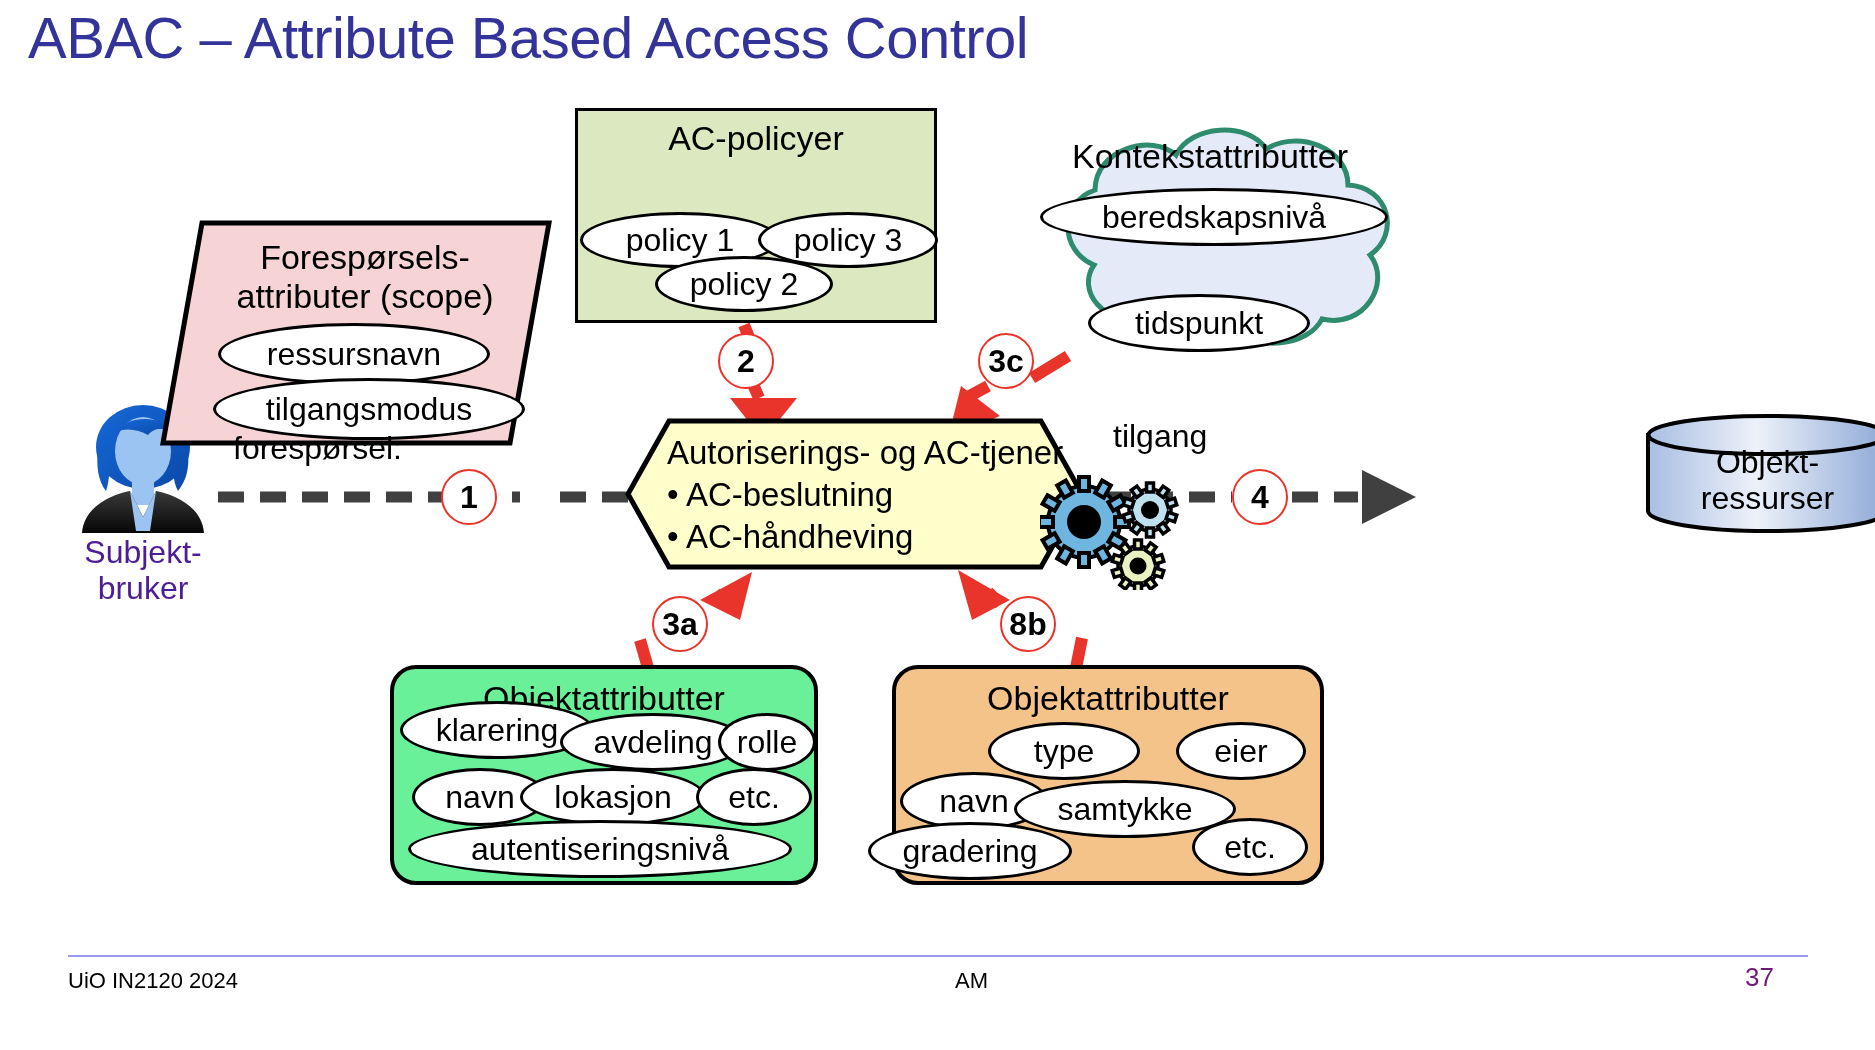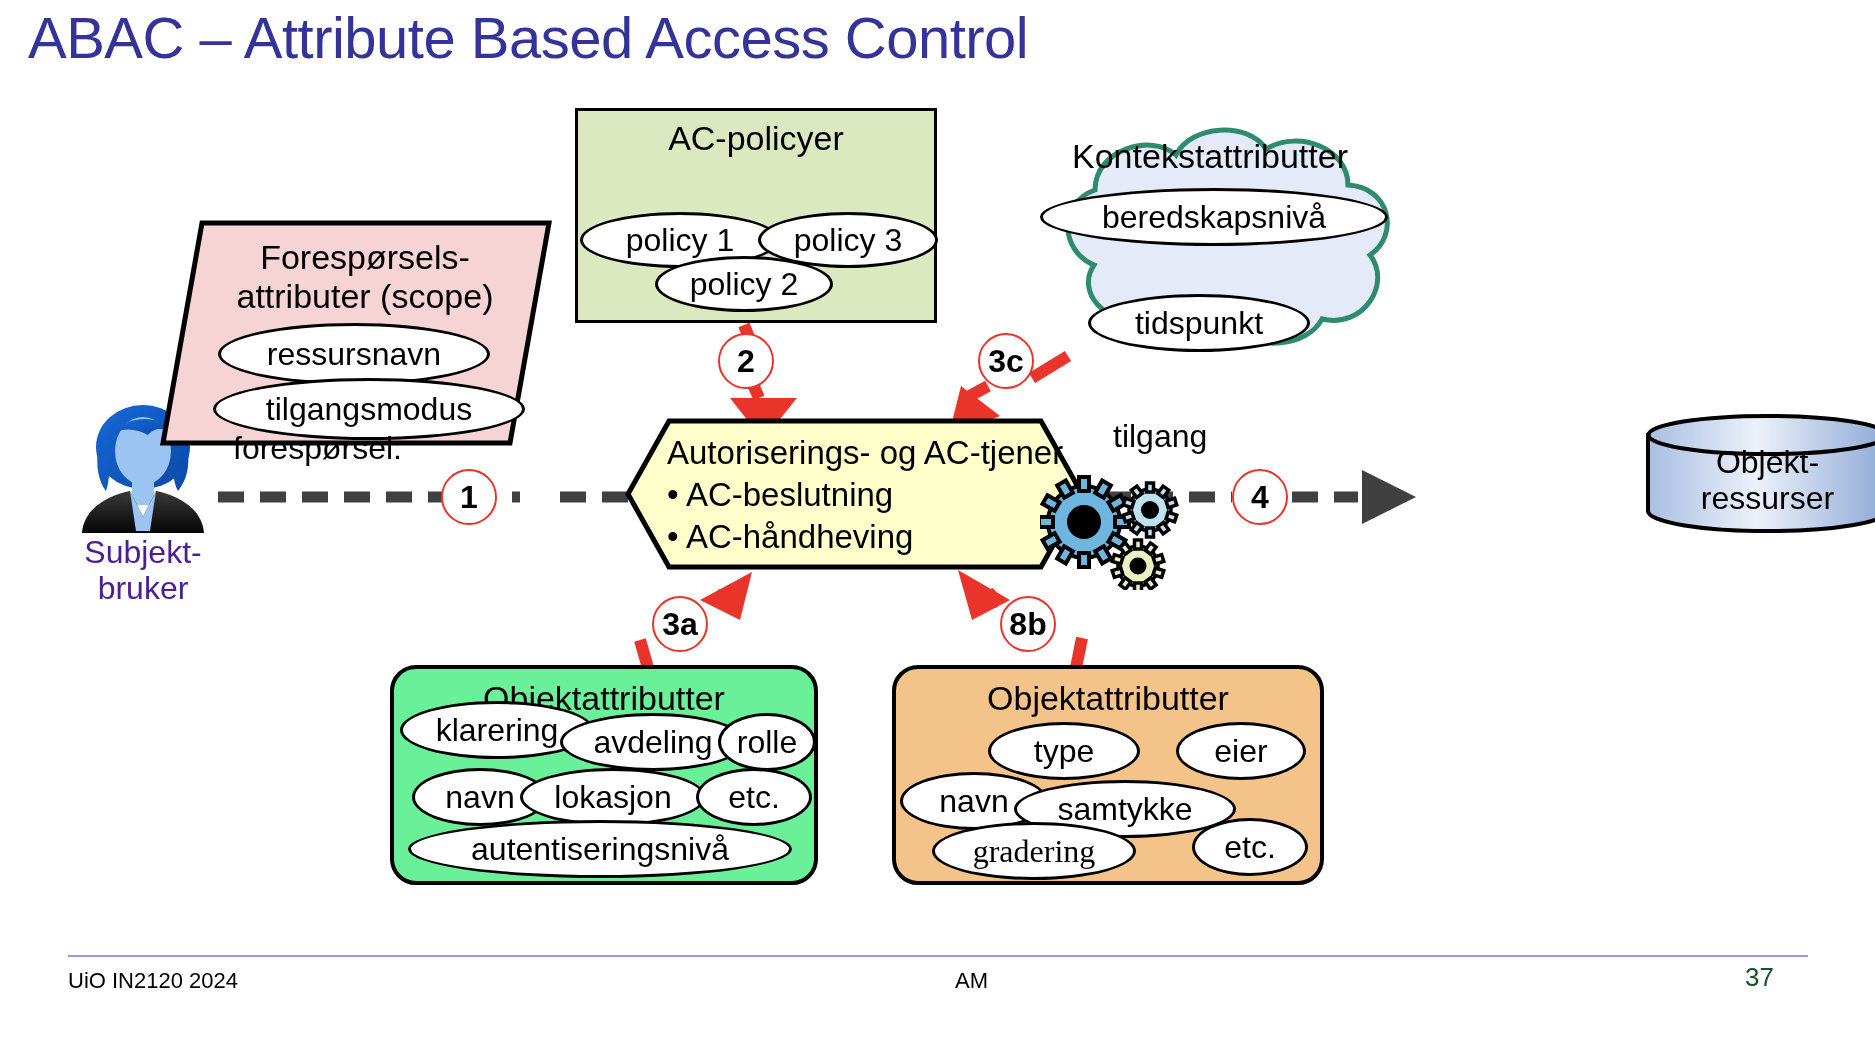--- a/index.html
+++ b/index.html
@@ -19,21 +19,21 @@
     letter-spacing:-0.5px;white-space:nowrap;
   }
 
   
   .footer-rule{
     position:absolute;left:68px;top:955px;width:1740px;height:2px;
     background:#9999ee;
   }
   .footer-left{position:absolute;left:68px;top:968px;font-size:22px;color:#000;}
   .footer-center{position:absolute;left:955px;top:968px;font-size:22px;color:#000;}
-  .footer-right{position:absolute;left:1745px;top:962px;font-size:26px;color:#14532d;}
+  .footer-right{position:absolute;left:1745px;top:962px;font-size:26px;color:#701a75;}
 
   
   .parallelogram{
     position:absolute;left:160px;top:220px;width:392px;height:226px;
   }
   .parallelogram svg{position:absolute;inset:0;}
   .parallelogram .ptext{
     position:absolute;left:40px;top:18px;width:330px;text-align:center;
     font-size:34px;line-height:1.15;color:#000;
   }
@@ -363,21 +363,21 @@
   </div>
   <div class="ell" style="left:1176px;top:722px;width:130px;height:58px;">
     <span>eier</span>
   </div>
   <div class="ell" style="left:900px;top:772px;width:148px;height:58px;">
     <span>navn</span>
   </div>
   <div class="ell" style="left:1014px;top:780px;width:222px;height:58px;">
     <span>samtykke</span>
   </div>
-  <div class="ell" style="left:932px;top:822px;width:204px;height:58px;font-family:Liberation Serif, serif;">
+  <div class="ell" style="left:868px;top:822px;width:204px;height:58px;">
     <span>gradering</span>
   </div>
   <div class="ell" style="left:1192px;top:818px;width:116px;height:58px;">
     <span>etc.</span>
   </div>
 
   <div class="lbl" style="left:233px;top:430px;">forespørsel:</div>
   <div class="lbl" style="left:1113px;top:418px;">tilgang</div>
 
   <div class="num" style="left:441px;top:469px;">

